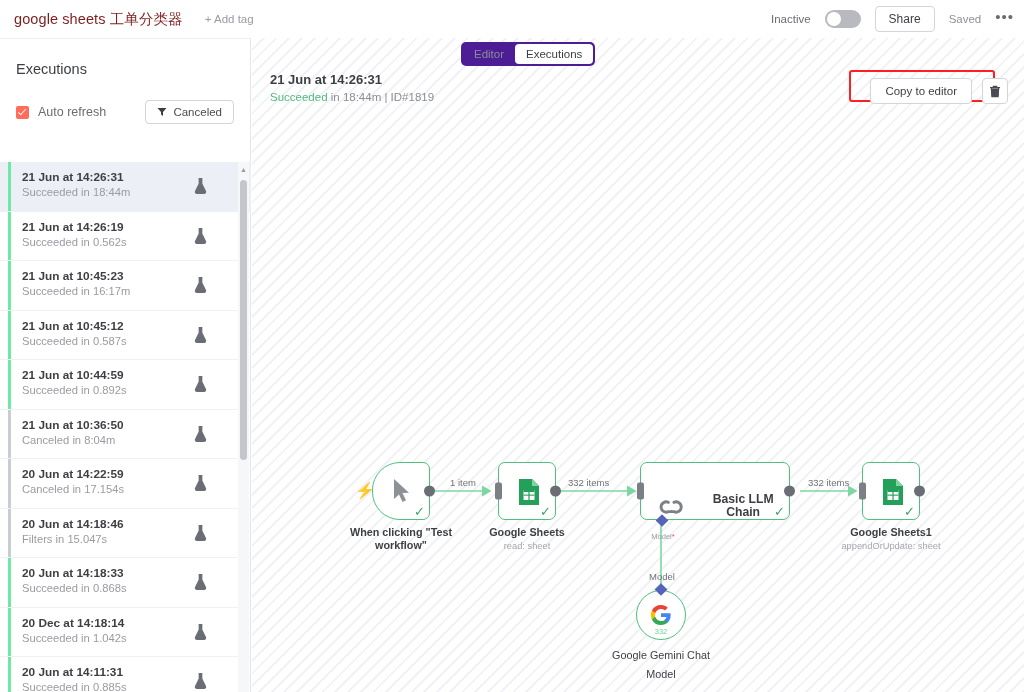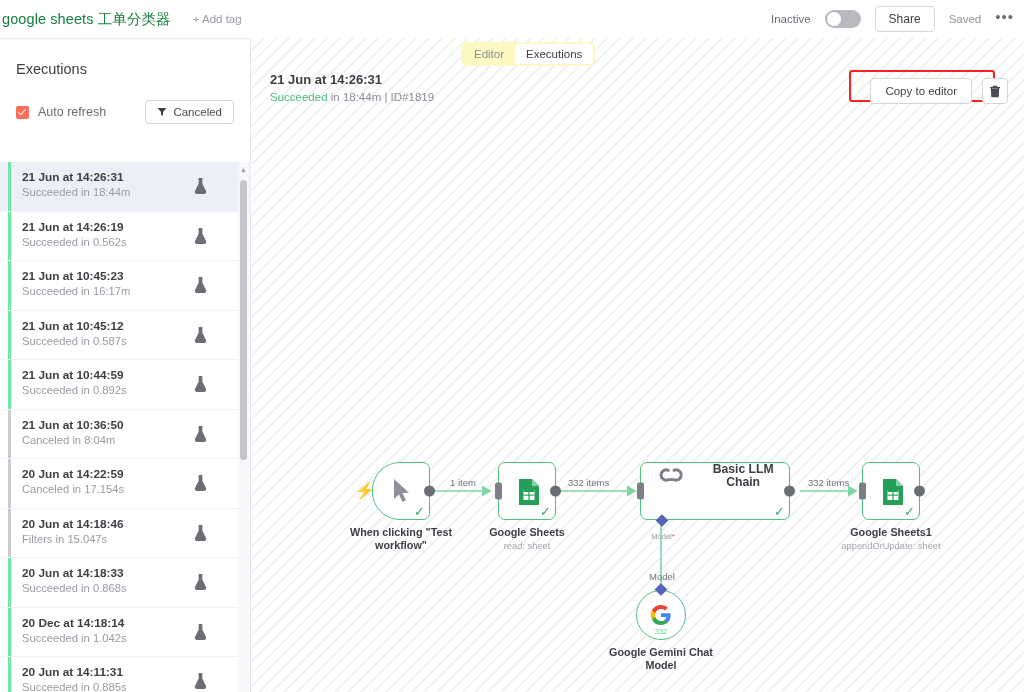--- a/index.html
+++ b/index.html
@@ -12,22 +12,22 @@
   }
   .app { position: relative; width: 1024px; height: 692px; }
 
   
   .topbar {
     position: absolute; left: 0; top: 0; width: 1024px; height: 38px;
     background: #ffffff;
     display: flex; align-items: center;
   }
   .wf-title {
-    margin-left: 2px;
-    font-size: 14.5px; color: #15803d; letter-spacing: .1px;
+    margin-left: 14px;
+    font-size: 14.5px; color: #7f1d1d; letter-spacing: .1px;
   }
   .add-tag {
     margin-left: 22px; font-size: 11.5px; color: #9a9ba3;
     cursor: pointer;
   }
   .top-right {
     position: absolute; right: 10px; top: 0; height: 38px;
     display: flex; align-items: center; gap: 14px;
   }
   .inactive-label { font-size: 11.5px; color: #6b6d75; }
@@ -46,21 +46,21 @@
   }
   .saved-text { font-size: 11.5px; color: #909199; }
   .dots-btn {
     font-size: 15px; color: #6b6d75; letter-spacing: 1px;
     cursor: pointer; line-height: 8px; padding-bottom: 5px;
   }
 
   
   .tabs {
     position: absolute; left: 461px; top: 42px;
-    display: flex; background: #fef9c3; border-radius: 5px; padding: 2px;
+    display: flex; background: #4c1d95; border-radius: 5px; padding: 2px;
     z-index: 6;
   }
   .tab {
     font-size: 11.5px; padding: 4px 11px; border-radius: 4px;
     color: #8b8d95; cursor: pointer;
   }
   .tab.active { background: #ffffff; color: #3d3f44; }
 
   
   .sidebar {
@@ -197,21 +197,21 @@
   }
   .node-check {
     position: absolute; right: 4px; bottom: 1px;
     font-size: 13px; color: #36a864; line-height: 13px;
   }
   .node-box.wide .node-label {
     position: static; transform: none; width: auto;
     font-size: 12.2px; color: #3d3f44;
   }
   .wide-inner {
-    display: flex; align-items: flex-start; height: 100%;
+    display: flex; align-items: flex-end; height: 100%;
     padding-left: 18px; gap: 14px;
   }
   .dot-out {
     position: absolute; right: -6px; top: 50%; transform: translateY(-50%);
     width: 11px; height: 11px; border-radius: 50%; background: #6b6d75;
   }
   .port-in {
     position: absolute; left: -4px; top: 50%; transform: translateY(-50%);
     width: 7px; height: 17px; border-radius: 2px; background: #7d7f87;
   }
@@ -235,21 +235,21 @@
     display: flex; align-items: center; justify-content: center;
     position: relative;
   }
   .circle-count {
     position: absolute; left: 50%; bottom: 3px; transform: translateX(-50%);
     font-size: 7.5px; color: #6ccf96;
   }
   .circle-label {
     position: absolute; top: 56px; left: 50%; transform: translateX(-50%);
     width: 120px; text-align: center;
-    font-size: 10.8px; font-weight: bold; color: #3d3f44; line-height: 13px;
+    font-size: 10.8px; font-weight: normal; color: #3d3f44; line-height: 19px;
   }
   .circle-diamond {
     position: absolute; left: 50%; top: -6px; transform: translateX(-50%) rotate(45deg);
     width: 9px; height: 9px; background: #5563b8;
   }
 
   
   .conn-label {
     position: absolute; font-size: 9.5px; color: #707279;
     background: transparent; white-space: nowrap;

